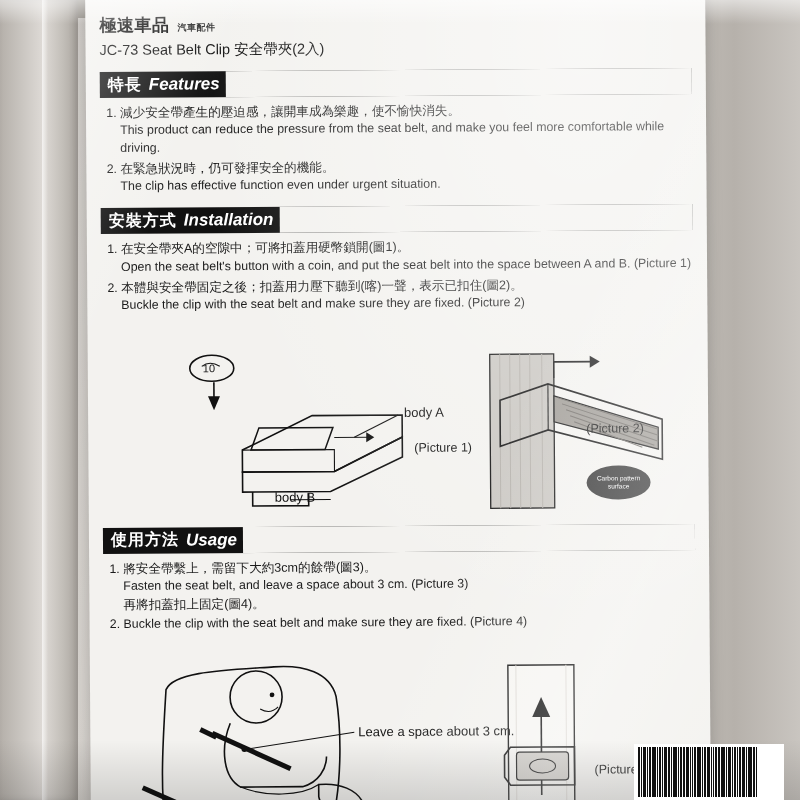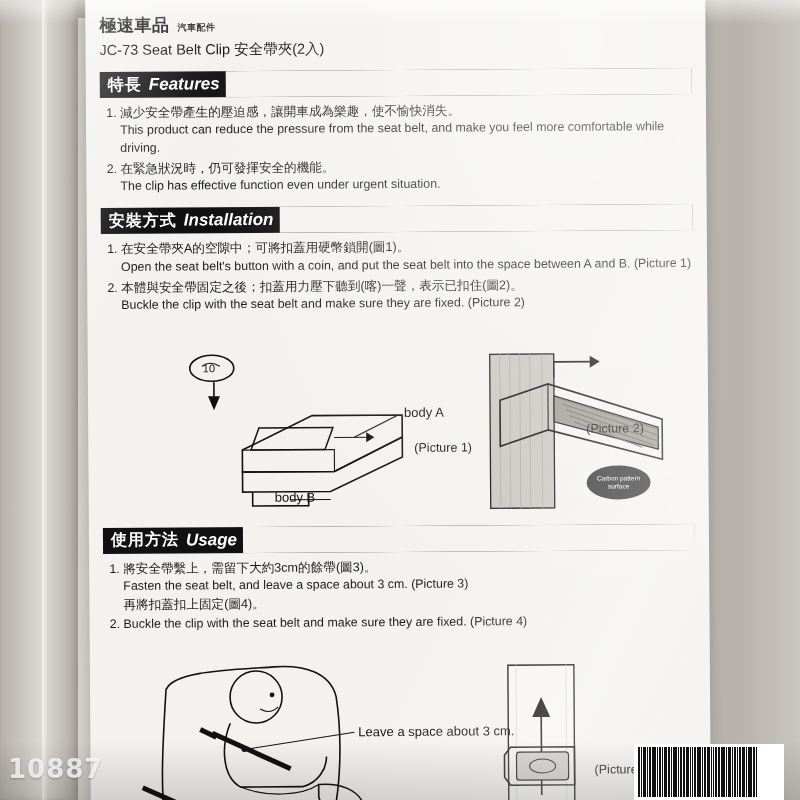--- a/index.html
+++ b/index.html
@@ -369,21 +369,20 @@
         <span class="fig-label" style="left:490px; top:128px;">(Picture 4)</span>
       </div>
 
     </div>
     <div class="card-gloss"></div>
   </div>
 
   <div class="top-sheen"></div>
   <div class="bottom-shadow"></div>
 
-  <div class="watermark">10887</div>
 
   <div class="barcode" id="barcode">
       <i style="width: 2px;"></i>
       <i style="width: 1px;"></i>
       <i style="width: 3px;"></i>
       <i style="width: 1px;"></i>
       <i style="width: 2px;"></i>
       <i style="width: 4px;"></i>
       <i style="width: 1px;"></i>
       <i style="width: 2px;"></i>

